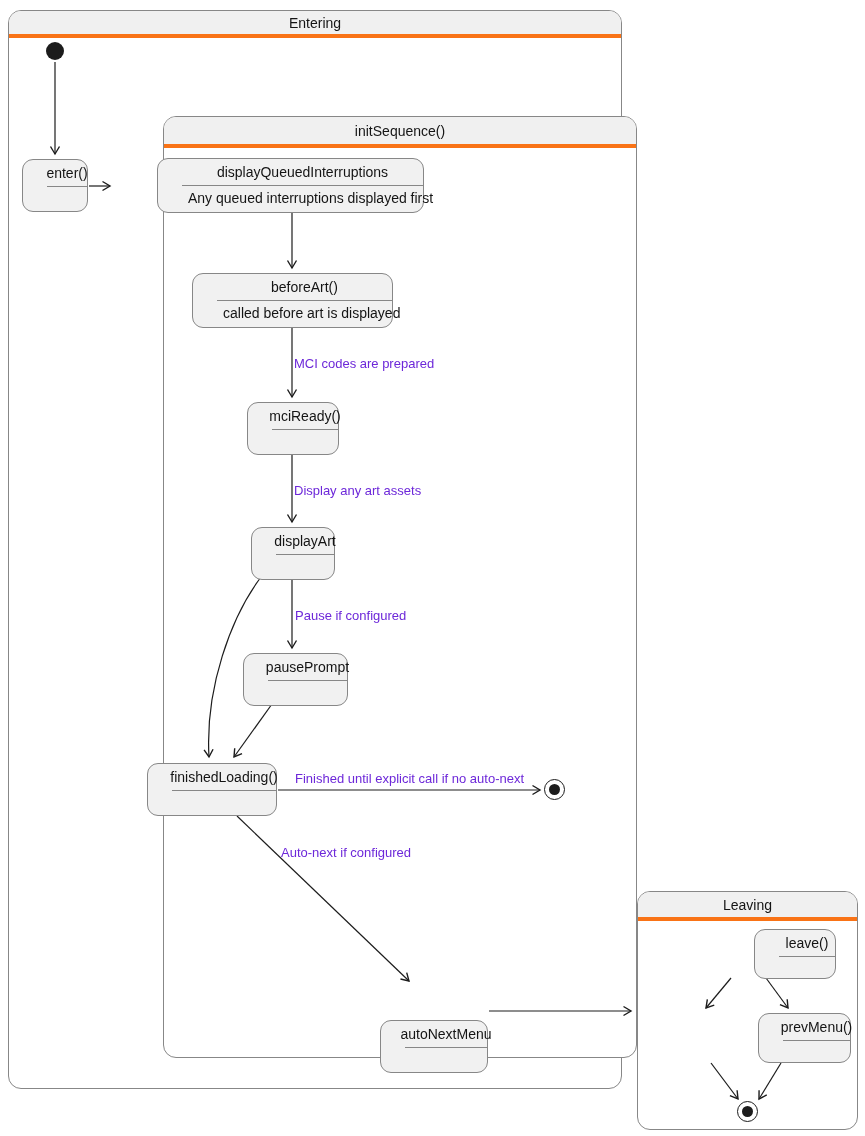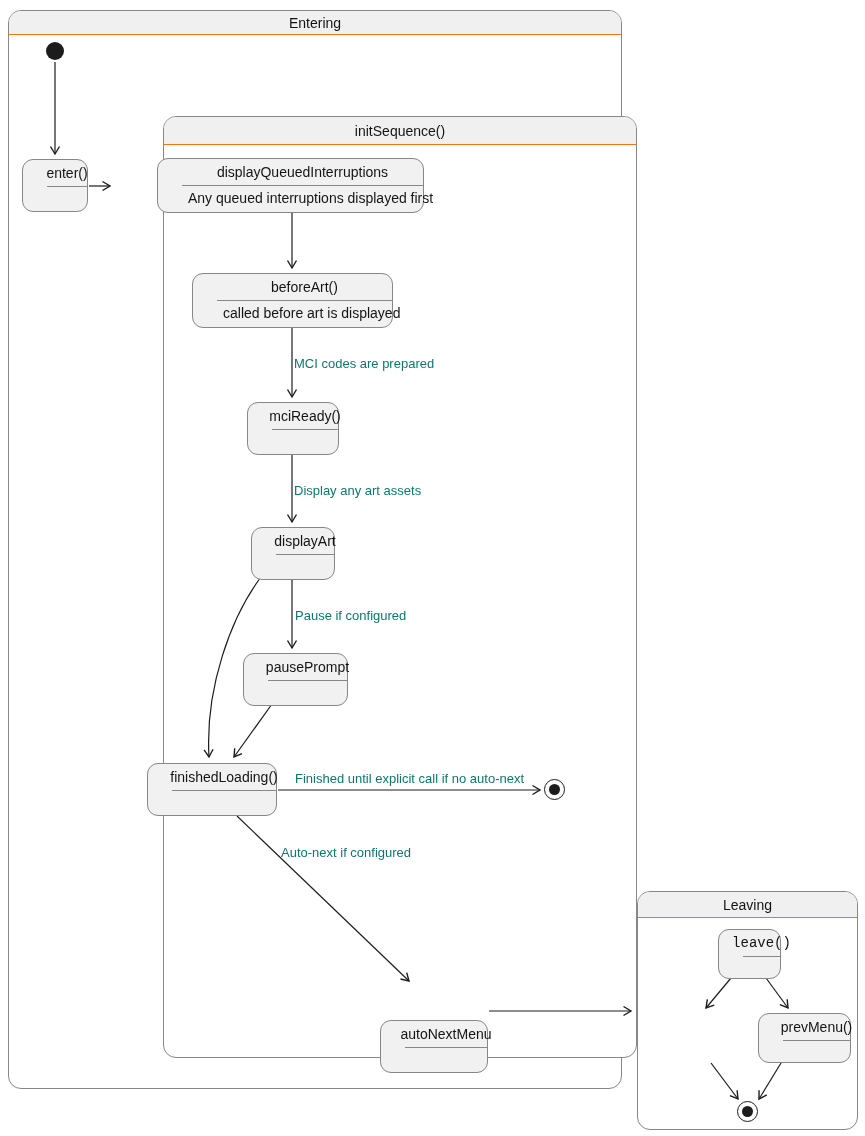--- a/index.html
+++ b/index.html
@@ -14,21 +14,21 @@
   }
   .container {
     position: absolute;
     border: 1px solid #878787;
     border-radius: 13px;
     background: #ffffff;
     box-sizing: border-box;
   }
   .container-title {
     background: #f0f0f0;
-    border-bottom: 1px solid #f97316;
+    border-bottom: 4px solid #f97316;
     border-radius: 12px 12px 0 0;
     display: flex;
     align-items: center;
     justify-content: center;
     font-size: 14px;
     white-space: nowrap;
   }
   .state {
     position: absolute;
     background: #f1f1f1;
@@ -52,21 +52,21 @@
   .state-body.has-text {
     height: auto;
     padding: 4px 6px 6px;
     white-space: nowrap;
     font-size: 14px;
   }
   .edge-label {
     position: absolute;
     font-size: 13px;
     white-space: nowrap;
-    color: #0f766e;
+    color: #6d28d9;
   }
   .initial-dot {
     position: absolute;
     width: 18px;
     height: 18px;
     background: #1c1c1c;
     border-radius: 50%;
   }
   .final-state {
     position: absolute;
@@ -171,21 +171,21 @@
   <div class="state" style="left:243px; top:653px; width:105px;">
     <div class="state-title">pausePrompt</div>
     <div class="state-body"></div>
   </div>
 
   <div class="state" style="left:380px; top:1020px; width:108px;">
     <div class="state-title">autoNextMenu</div>
     <div class="state-body"></div>
   </div>
 
-  <div class="state" style="left:718px; top:929px; width:63px;font-family:Liberation Mono, monospace;">
+  <div class="state" style="left:754px; top:929px; width:82px;">
     <div class="state-title">leave()</div>
     <div class="state-body" style="height:21px;"></div>
   </div>
 
 
   <div class="state" style="left:758px; top:1013px; width:93px;">
     <div class="state-title">prevMenu()</div>
     <div class="state-body" style="height:21px;"></div>
   </div>
 

